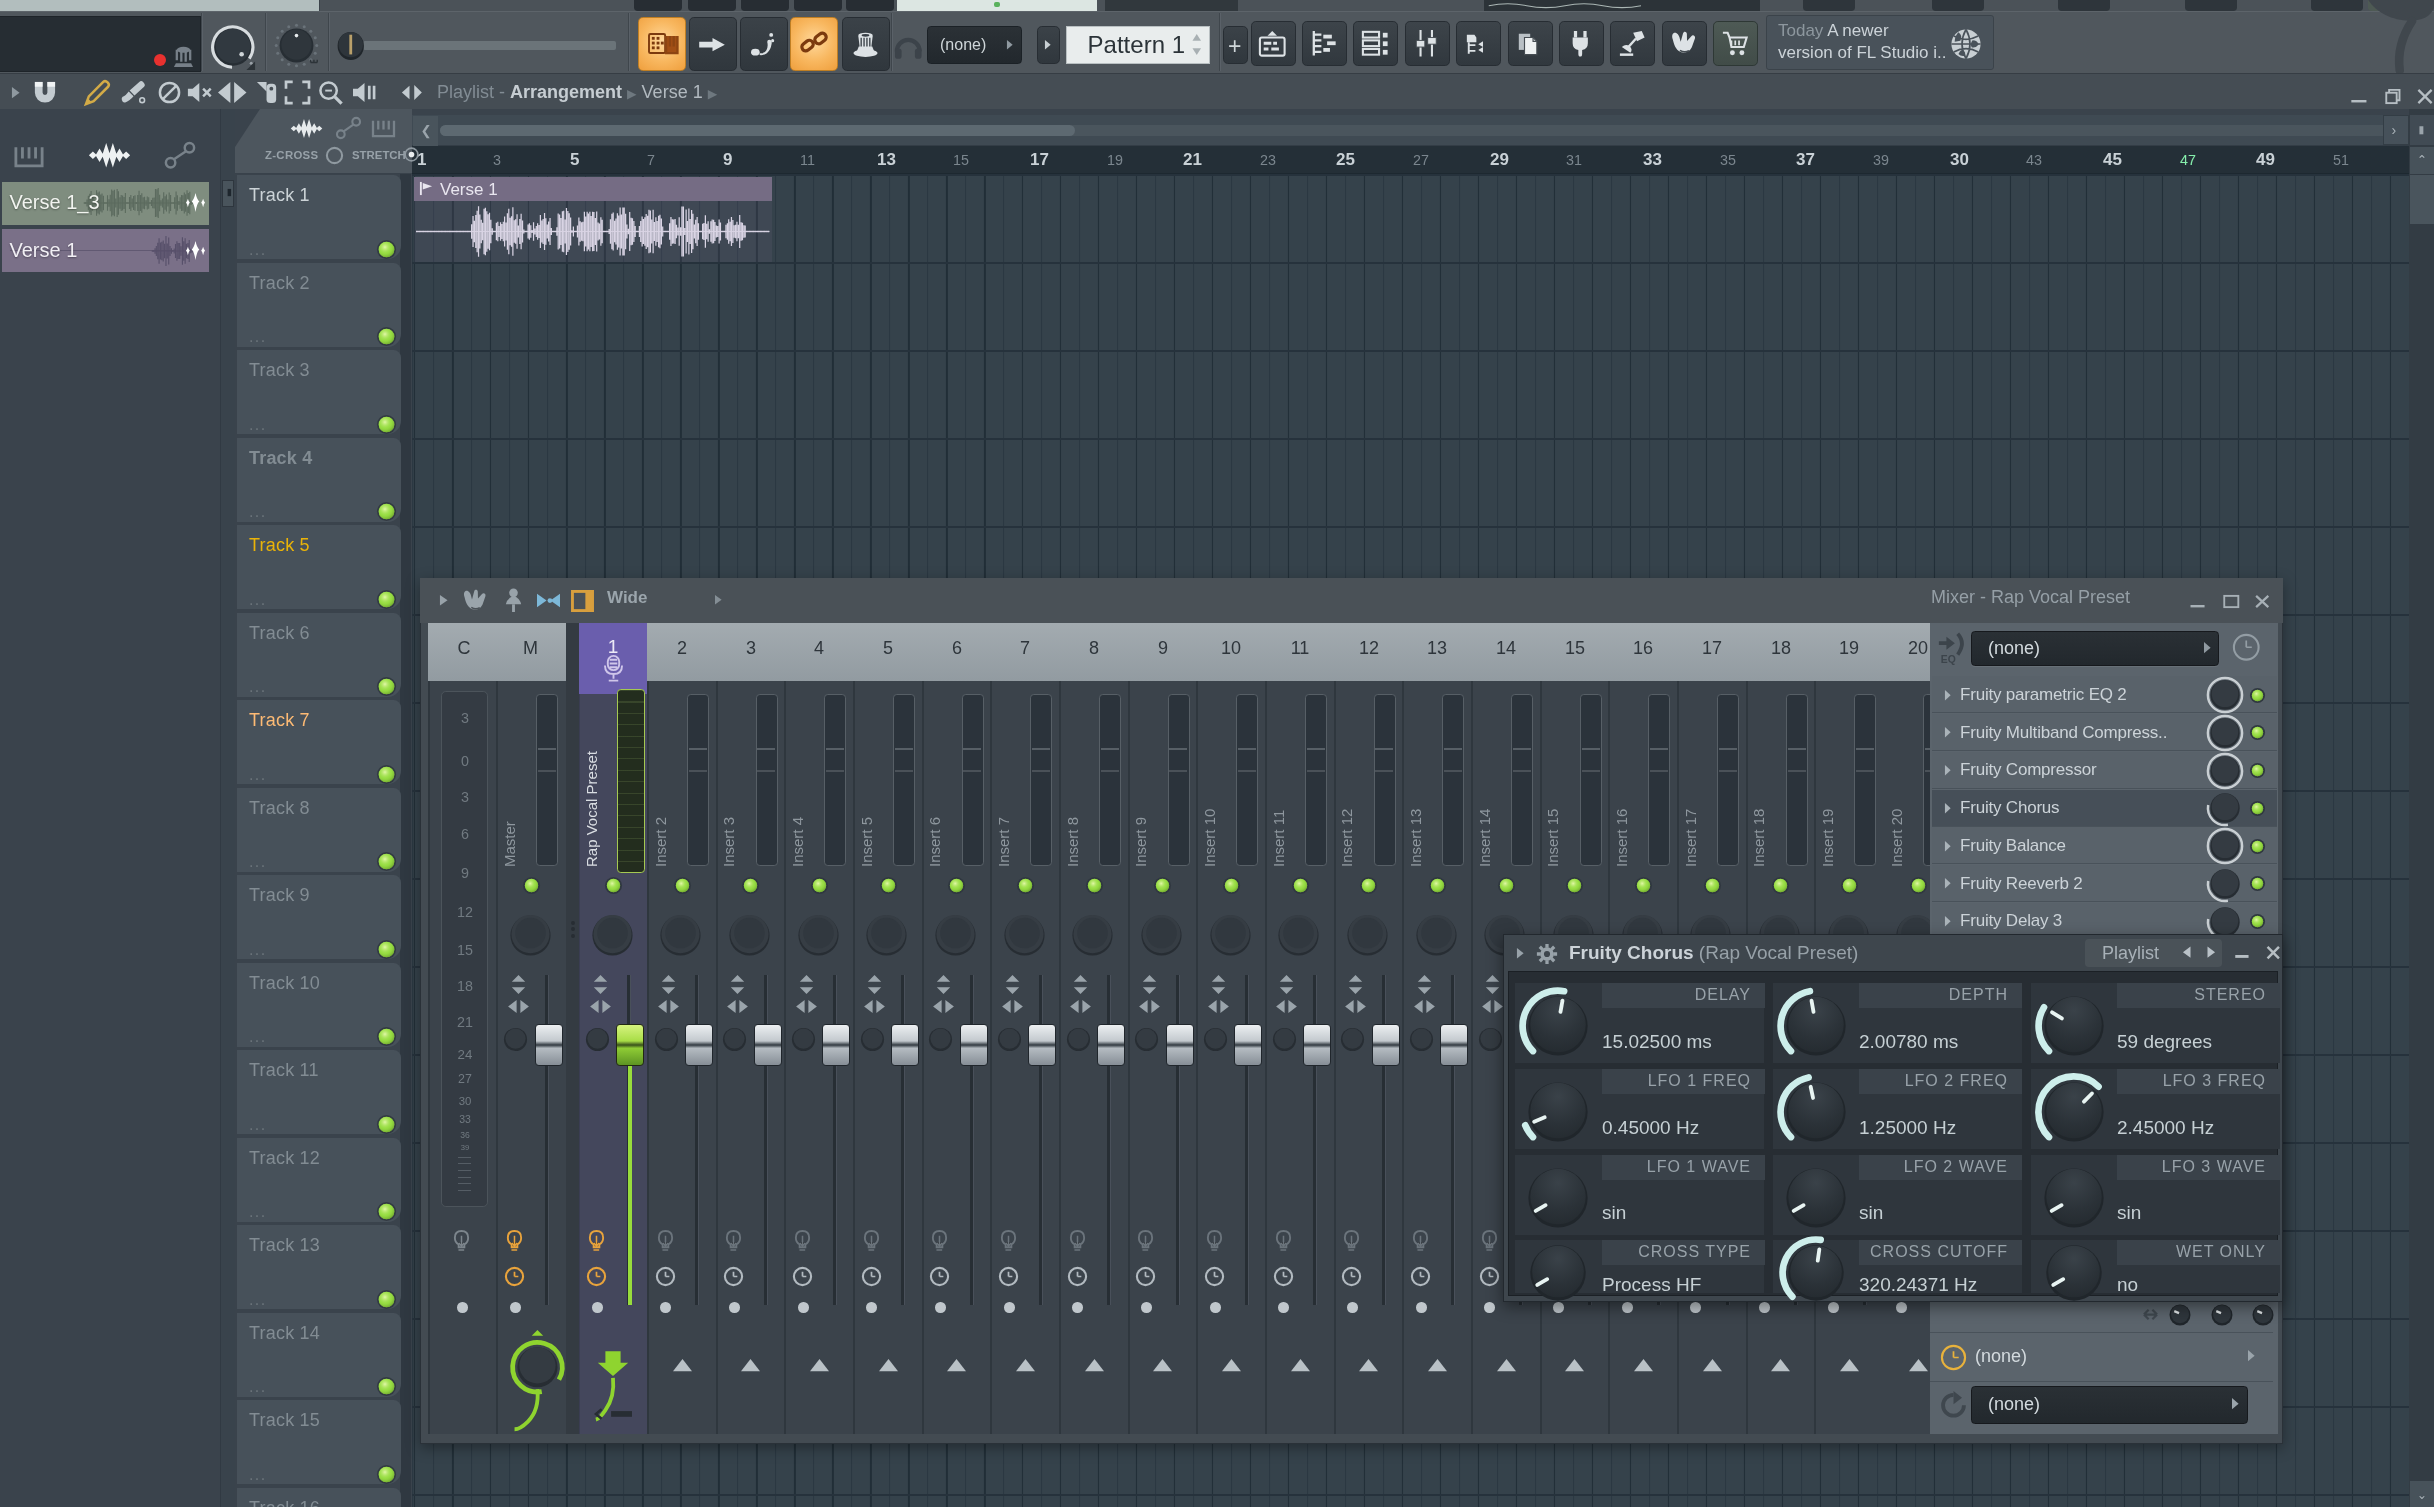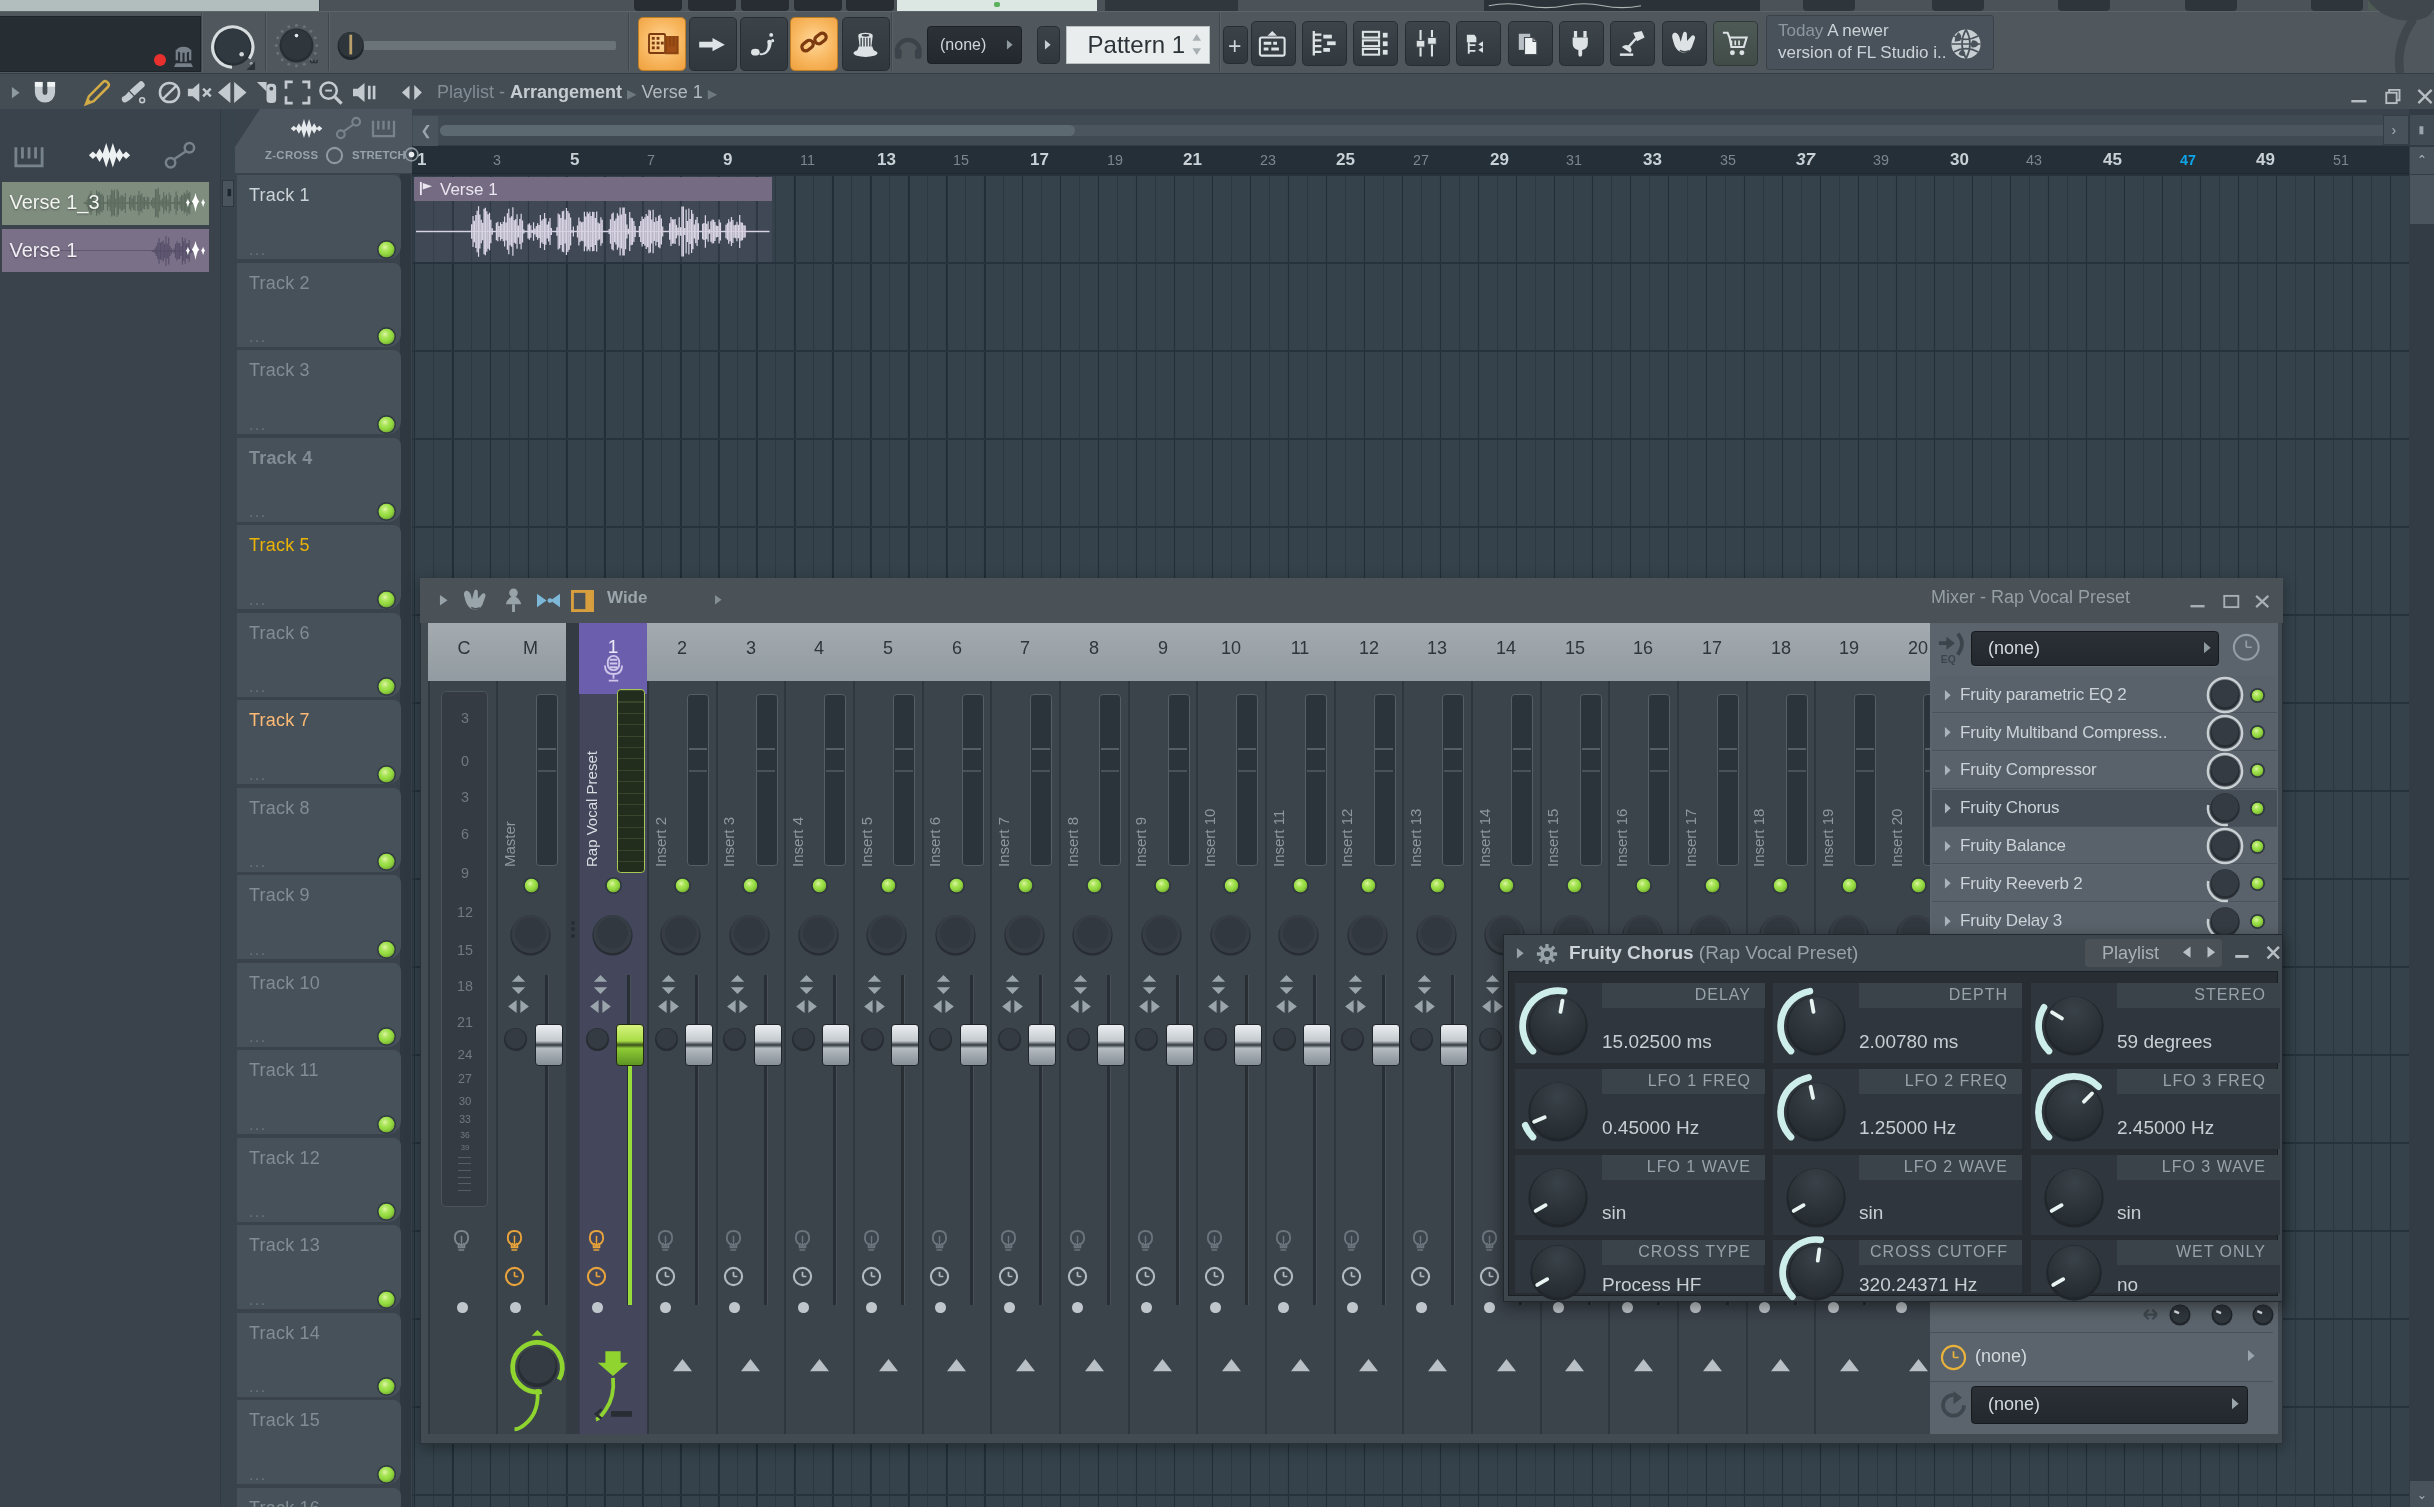--- a/index.html
+++ b/index.html
@@ -319,26 +319,26 @@
 <div class="txt" style="left:1030px;top:150px;font-size:17px;font-weight:700;color:#c9d1d6;">17</div>
 <div class="txt" style="left:1107px;top:152px;font-size:14.3px;color:#7b868e;">19</div>
 <div class="txt" style="left:1183px;top:150px;font-size:17px;font-weight:700;color:#c9d1d6;">21</div>
 <div class="txt" style="left:1260px;top:152px;font-size:14.3px;color:#7b868e;">23</div>
 <div class="txt" style="left:1336px;top:150px;font-size:17px;font-weight:700;color:#c9d1d6;">25</div>
 <div class="txt" style="left:1413px;top:152px;font-size:14.3px;color:#7b868e;">27</div>
 <div class="txt" style="left:1490px;top:150px;font-size:17px;font-weight:700;color:#c9d1d6;">29</div>
 <div class="txt" style="left:1566px;top:152px;font-size:14.3px;color:#7b868e;">31</div>
 <div class="txt" style="left:1643px;top:150px;font-size:17px;font-weight:700;color:#c9d1d6;">33</div>
 <div class="txt" style="left:1720px;top:152px;font-size:14.3px;color:#7b868e;">35</div>
-<div class="txt" style="left:1796px;top:150px;font-size:17px;font-weight:700;color:#c9d1d6;font-style:italic;">37</div>
+<div class="txt" style="left:1796px;top:150px;font-size:17px;font-weight:700;color:#c9d1d6;">37</div>
 <div class="txt" style="left:1873px;top:152px;font-size:14.3px;color:#7b868e;">39</div>
 <div class="txt" style="left:1950px;top:150px;font-size:17px;font-weight:700;color:#c9d1d6;">30</div>
 <div class="txt" style="left:2026px;top:152px;font-size:14.3px;color:#7b868e;">43</div>
 <div class="txt" style="left:2103px;top:150px;font-size:17px;font-weight:700;color:#c9d1d6;">45</div>
-<div class="txt" style="left:2180px;top:152px;font-size:14.3px;color:#0ea5e9;font-weight:bold;">47</div>
+<div class="txt" style="left:2180px;top:152px;font-size:14.3px;color:#86efac;">47</div>
 <div class="txt" style="left:2256px;top:150px;font-size:17px;font-weight:700;color:#c9d1d6;">49</div>
 <div class="txt" style="left:2333px;top:152px;font-size:14.3px;color:#7b868e;">51</div>
 <div style="left:2409px;top:109px;width:26px;height:1398px;background:#333c44;"></div>
 <div style="left:2410px;top:115px;width:25px;height:30px;background:#414b54;">
     <span style="position:absolute;left:8.6px;top:7.6px;font-size:10.5px;color:#9aa4ab">▮</span>
   </div>
 <div style="left:2410px;top:147px;width:25px;height:27px;background:#47525a;">
     <span style="position:absolute;left:6.7px;top:4.8px;font-size:12.4px;color:#aab3b9">⌃</span>
   </div>
 <div style="left:2410px;top:175px;width:25px;height:49px;background:#4a555d;"></div>

